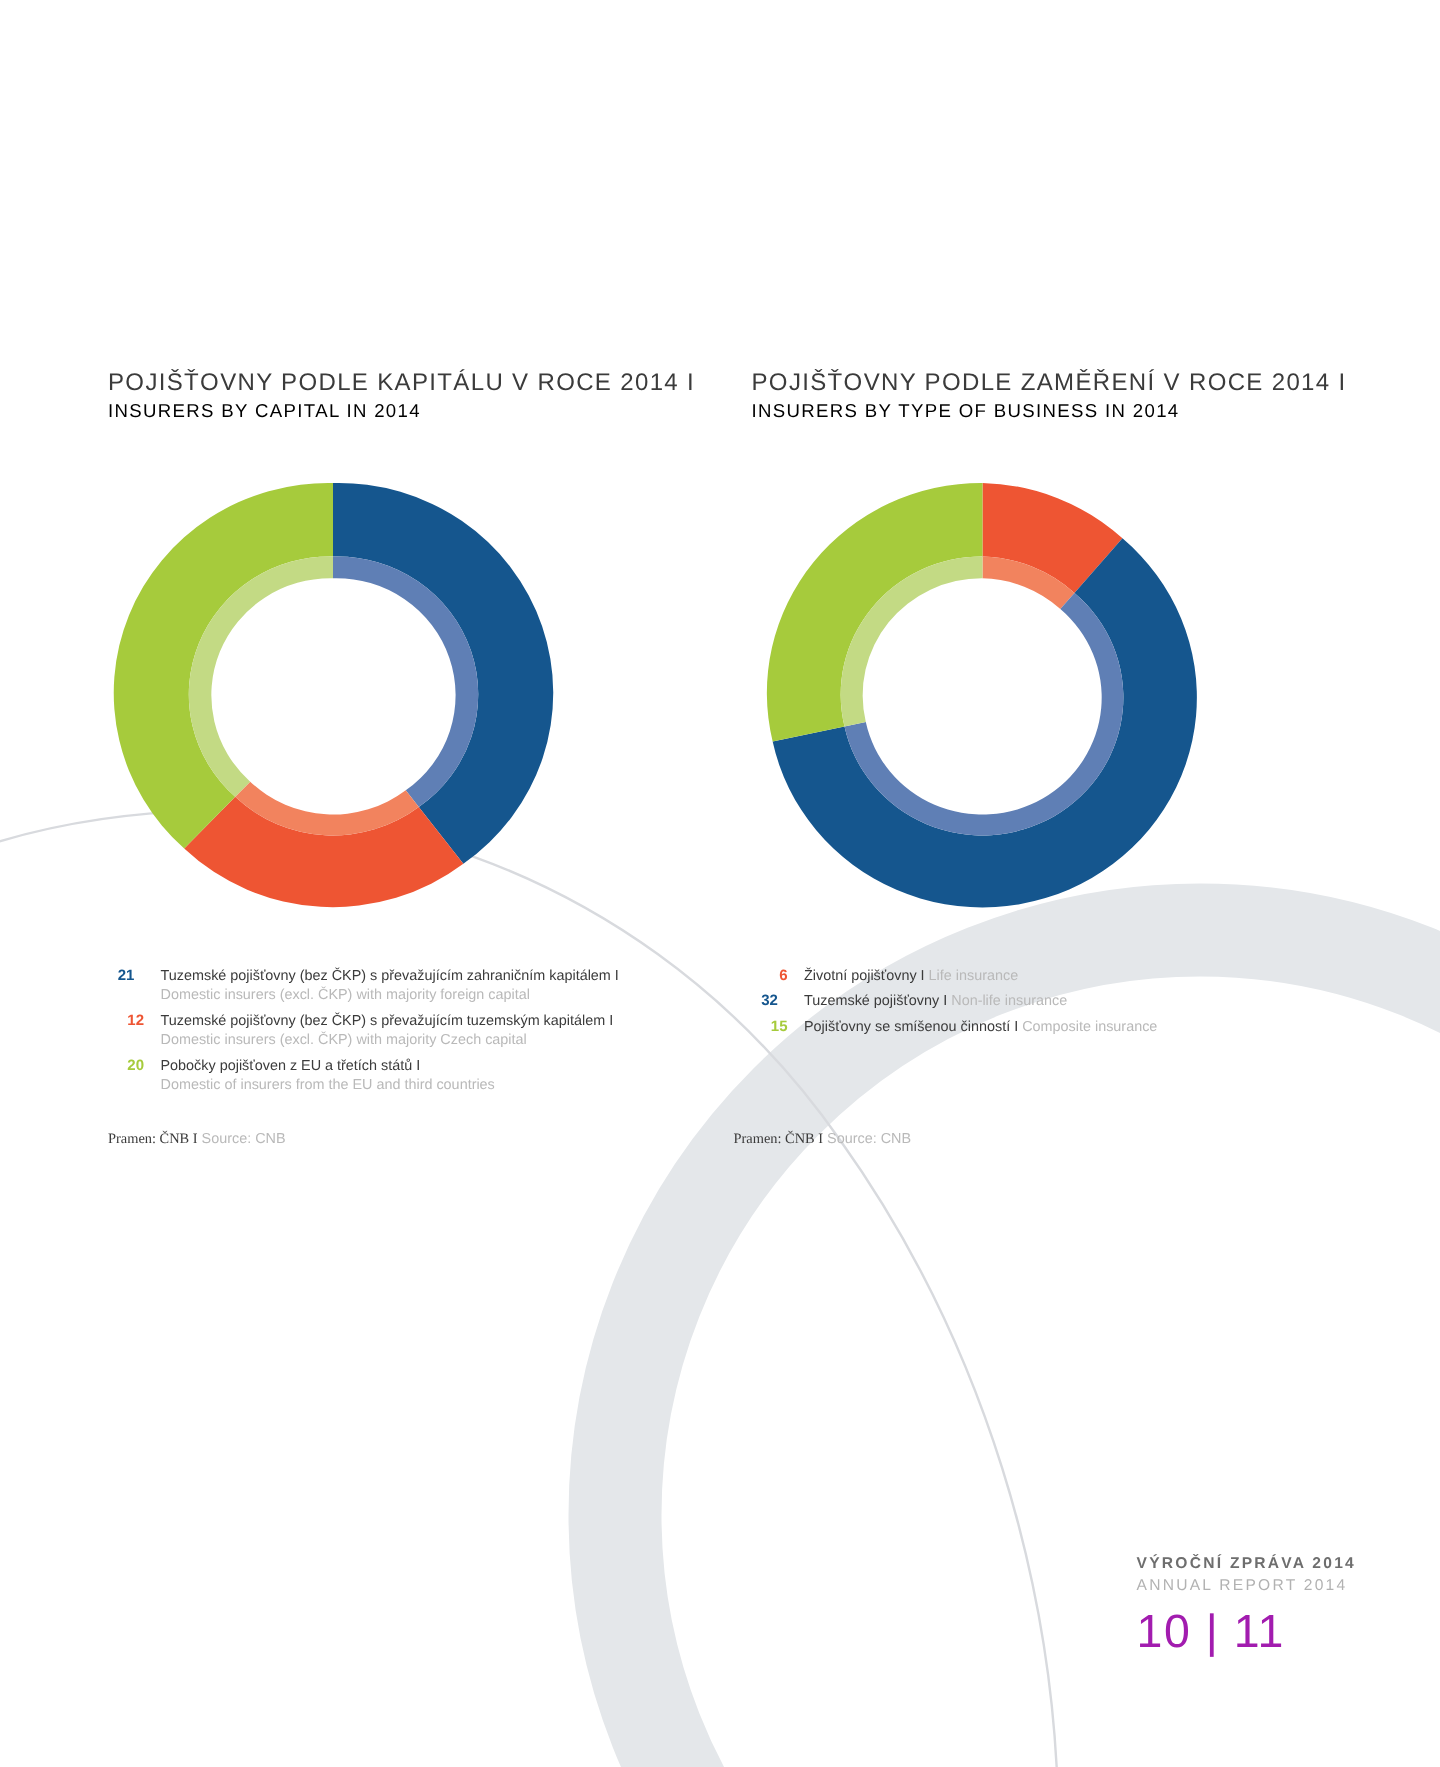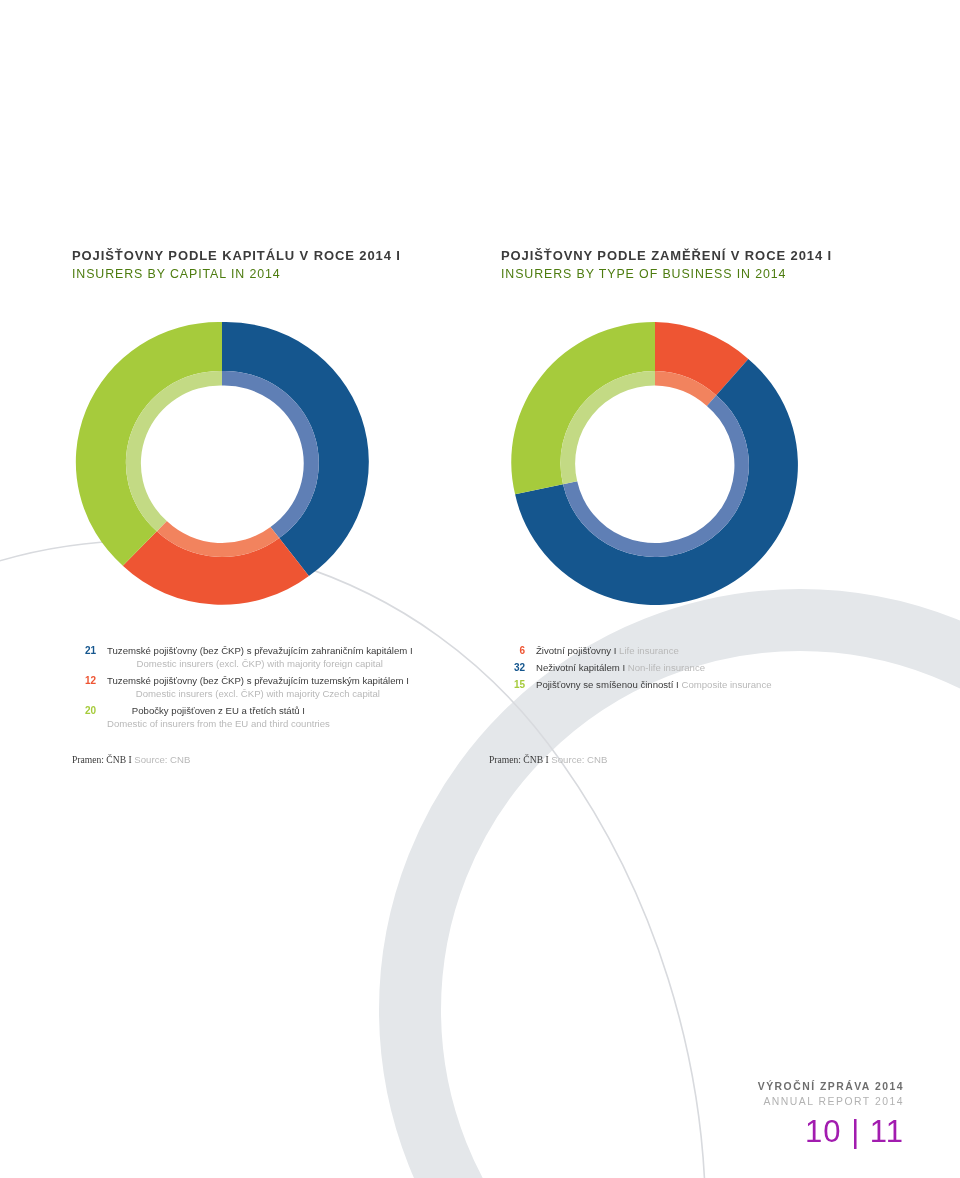--- a/index.html
+++ b/index.html
@@ -32,31 +32,31 @@
   .panel {
     position: absolute;
     top: 248px;
     width: 400px;
   }
   .panel-left  { left: 72px; }
   .panel-right { left: 501px; }
 
   
   .chart-title-cs {
-    font-size: 13px;
+    font-size: 16px;
     letter-spacing: 0.9px;
     color: #3b3b3b;
-    font-weight: 700;
+    font-weight: 400;
     line-height: 16px;
     white-space: nowrap;
   }
   .chart-title-en {
     font-size: 12.4px;
     letter-spacing: 0.9px;
-    color: #4d7c0f;
+    color: #000000;
     font-weight: 400;
     line-height: 16px;
     margin-top: 2px;
     white-space: nowrap;
   }
 
   
   .donut-wrap {
     margin-top: 38px;
     width: 300px;
@@ -79,49 +79,47 @@
     text-align: right;
     font-size: 10px;
     font-weight: bold;
     line-height: 13px;
     padding-top: 0px;
   }
   .legend-text {
     margin-left: 11px;
     font-size: 9.6px;
     line-height: 13px;
-    text-align: center;
   }
   .legend-cs { color: #3b3b3b; }
   .legend-en { color: #b9b9b9; }
   .legend-inline .legend-cs { display: inline; }
   .legend-inline .legend-en { display: inline; }
 
-  .num-blue  { color: #15568e; }
+  .num-blue  { color: #15568e; text-align: center; }
   .num-red   { color: #ee5533; }
   .num-green { color: #a6cb3c; }
 
   
   .source {
     position: absolute;
     top: 753px;
     font-size: 9.6px;
     line-height: 13px;
   }
   .source-left  { left: 72px; }
   .source-right { left: 489px; }
   .source .src-cs { color: #3b3b3b; font-family: Liberation Serif, serif; }
   .source .src-en { color: #b9b9b9; margin-top: 30px; }
 
   
   .footer {
     position: absolute;
     right: 56px;
-    top: 1080px;
-    text-align: right;
+    top: 1036px;
   }
   .footer-cs {
     font-size: 10.4px;
     font-weight: bold;
     letter-spacing: 1.5px;
     color: #6e6e6e;
     line-height: 14px;
   }
   .footer-en {
     font-size: 10.4px;
@@ -221,21 +219,21 @@
     <div class="legend">
       <div class="legend-row legend-inline">
         <div class="legend-num num-red">6</div>
         <div class="legend-text">
           <span class="legend-cs">Životní pojišťovny I </span><span class="legend-en">Life insurance</span>
         </div>
       </div>
       <div class="legend-row legend-inline">
         <div class="legend-num num-blue">32</div>
         <div class="legend-text">
-          <span class="legend-cs">Neživotní kapitálem I </span><span class="legend-en">Non-life insurance</span>
+          <span class="legend-cs">Tuzemské pojišťovny I </span><span class="legend-en">Non-life insurance</span>
         </div>
       </div>
       <div class="legend-row legend-inline">
         <div class="legend-num num-green">15</div>
         <div class="legend-text">
           <span class="legend-cs">Pojišťovny se smíšenou činností I </span><span class="legend-en">Composite insurance</span>
         </div>
       </div>
     </div>
   </div>

